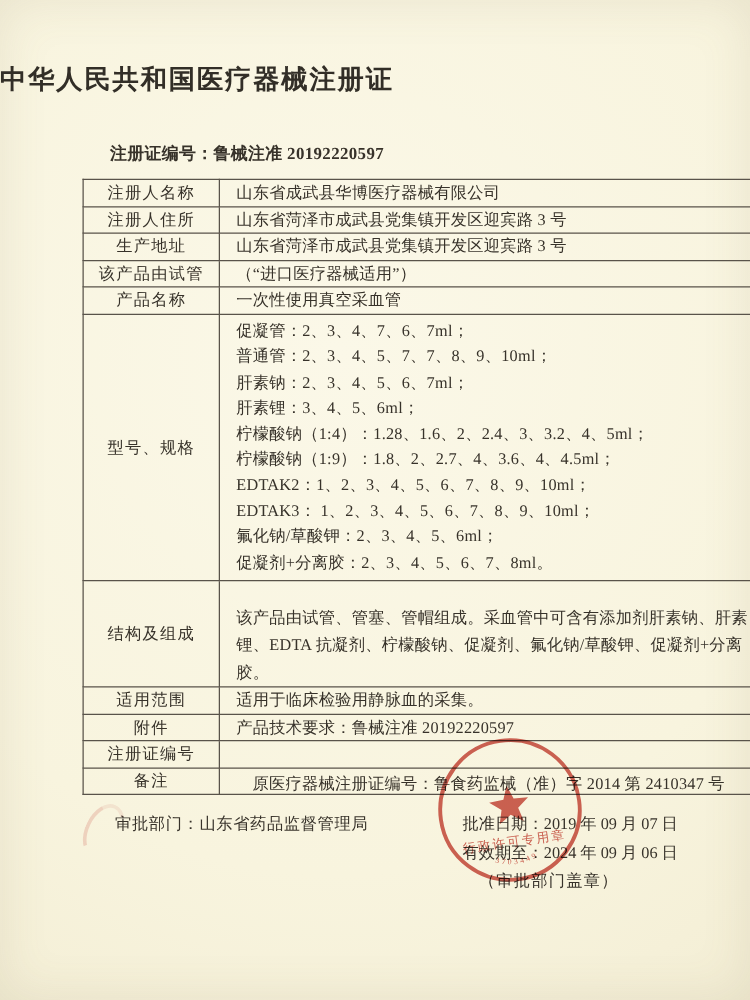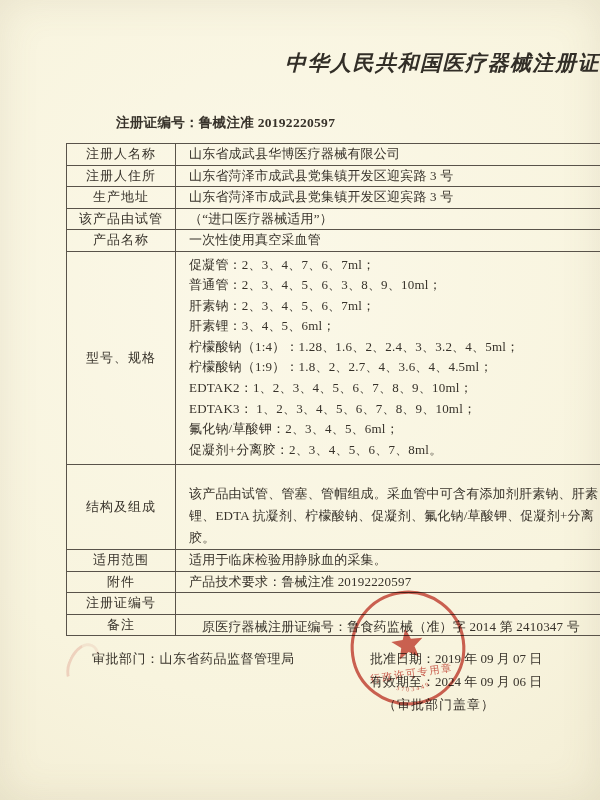--- a/index.html
+++ b/index.html
@@ -8,27 +8,27 @@
 
   .doc {
     position:relative; width:600px; height:800px; overflow:hidden;
     background: radial-gradient(130% 105% at 45% 35%, #fbf8e8 0%, #f8f4de 50%, #f2ecd2 82%, #ece5c8 100%);
     color:#37322a;
     box-shadow: inset 0 0 40px rgba(120,105,70,.12);
   }
 
   .title {
     position:absolute; top:49px; left:0; width:100%;
-    text-align:right; font-size:21px; font-weight:700;
-    letter-spacing:1.5px; color:#322e27;font-style:italic;
+    text-align:left; font-size:21px; font-weight:700;
+    letter-spacing:1.5px; color:#322e27;
   }
 
   .regno {
     position:absolute; top:114px; left:88px;
-    font-size:13.5px; font-weight:700; letter-spacing:.3px;margin-left:28px;
+    font-size:13.5px; font-weight:700; letter-spacing:.3px;
   }
 
   table.cert {
     position:absolute; top:143px; left:66px; width:541px;
     border-collapse:collapse; table-layout:fixed;
   }
   .cert td {
     border:1px solid #59534a; font-size:13px; line-height:20.5px;
     padding:0 6px; vertical-align:middle; color:#37322a;
   }
@@ -88,21 +88,21 @@
         <td class="value">（“进口医疗器械适用”）</td>
       </tr>
       <tr class="std">
         <td class="label">产品名称</td>
         <td class="value">一次性使用真空采血管</td>
       </tr>
       <tr>
         <td class="label">型号、规格</td>
         <td class="value specs">
           <div>促凝管：2、3、4、7、6、7ml；</div>
-          <div>普通管：2、3、4、5、6、3、8、9、10ml；</div>
+          <div>普通管：2、3、4、5、7、7、8、9、10ml；</div>
           <div>肝素钠：2、3、4、5、6、7ml；</div>
           <div>肝素锂：3、4、5、6ml；</div>
           <div>柠檬酸钠（1:4）：1.28、1.6、2、2.4、3、3.2、4、5ml；</div>
           <div>柠檬酸钠（1:9）：1.8、2、2.7、4、3.6、4、4.5ml；</div>
           <div>EDTAK2：1、2、3、4、5、6、7、8、9、10ml；</div>
           <div>EDTAK3： 1、2、3、4、5、6、7、8、9、10ml；</div>
           <div>氟化钠/草酸钾：2、3、4、5、6ml；</div>
           <div>促凝剂+分离胶：2、3、4、5、6、7、8ml。</div>
         </td>
       </tr>

